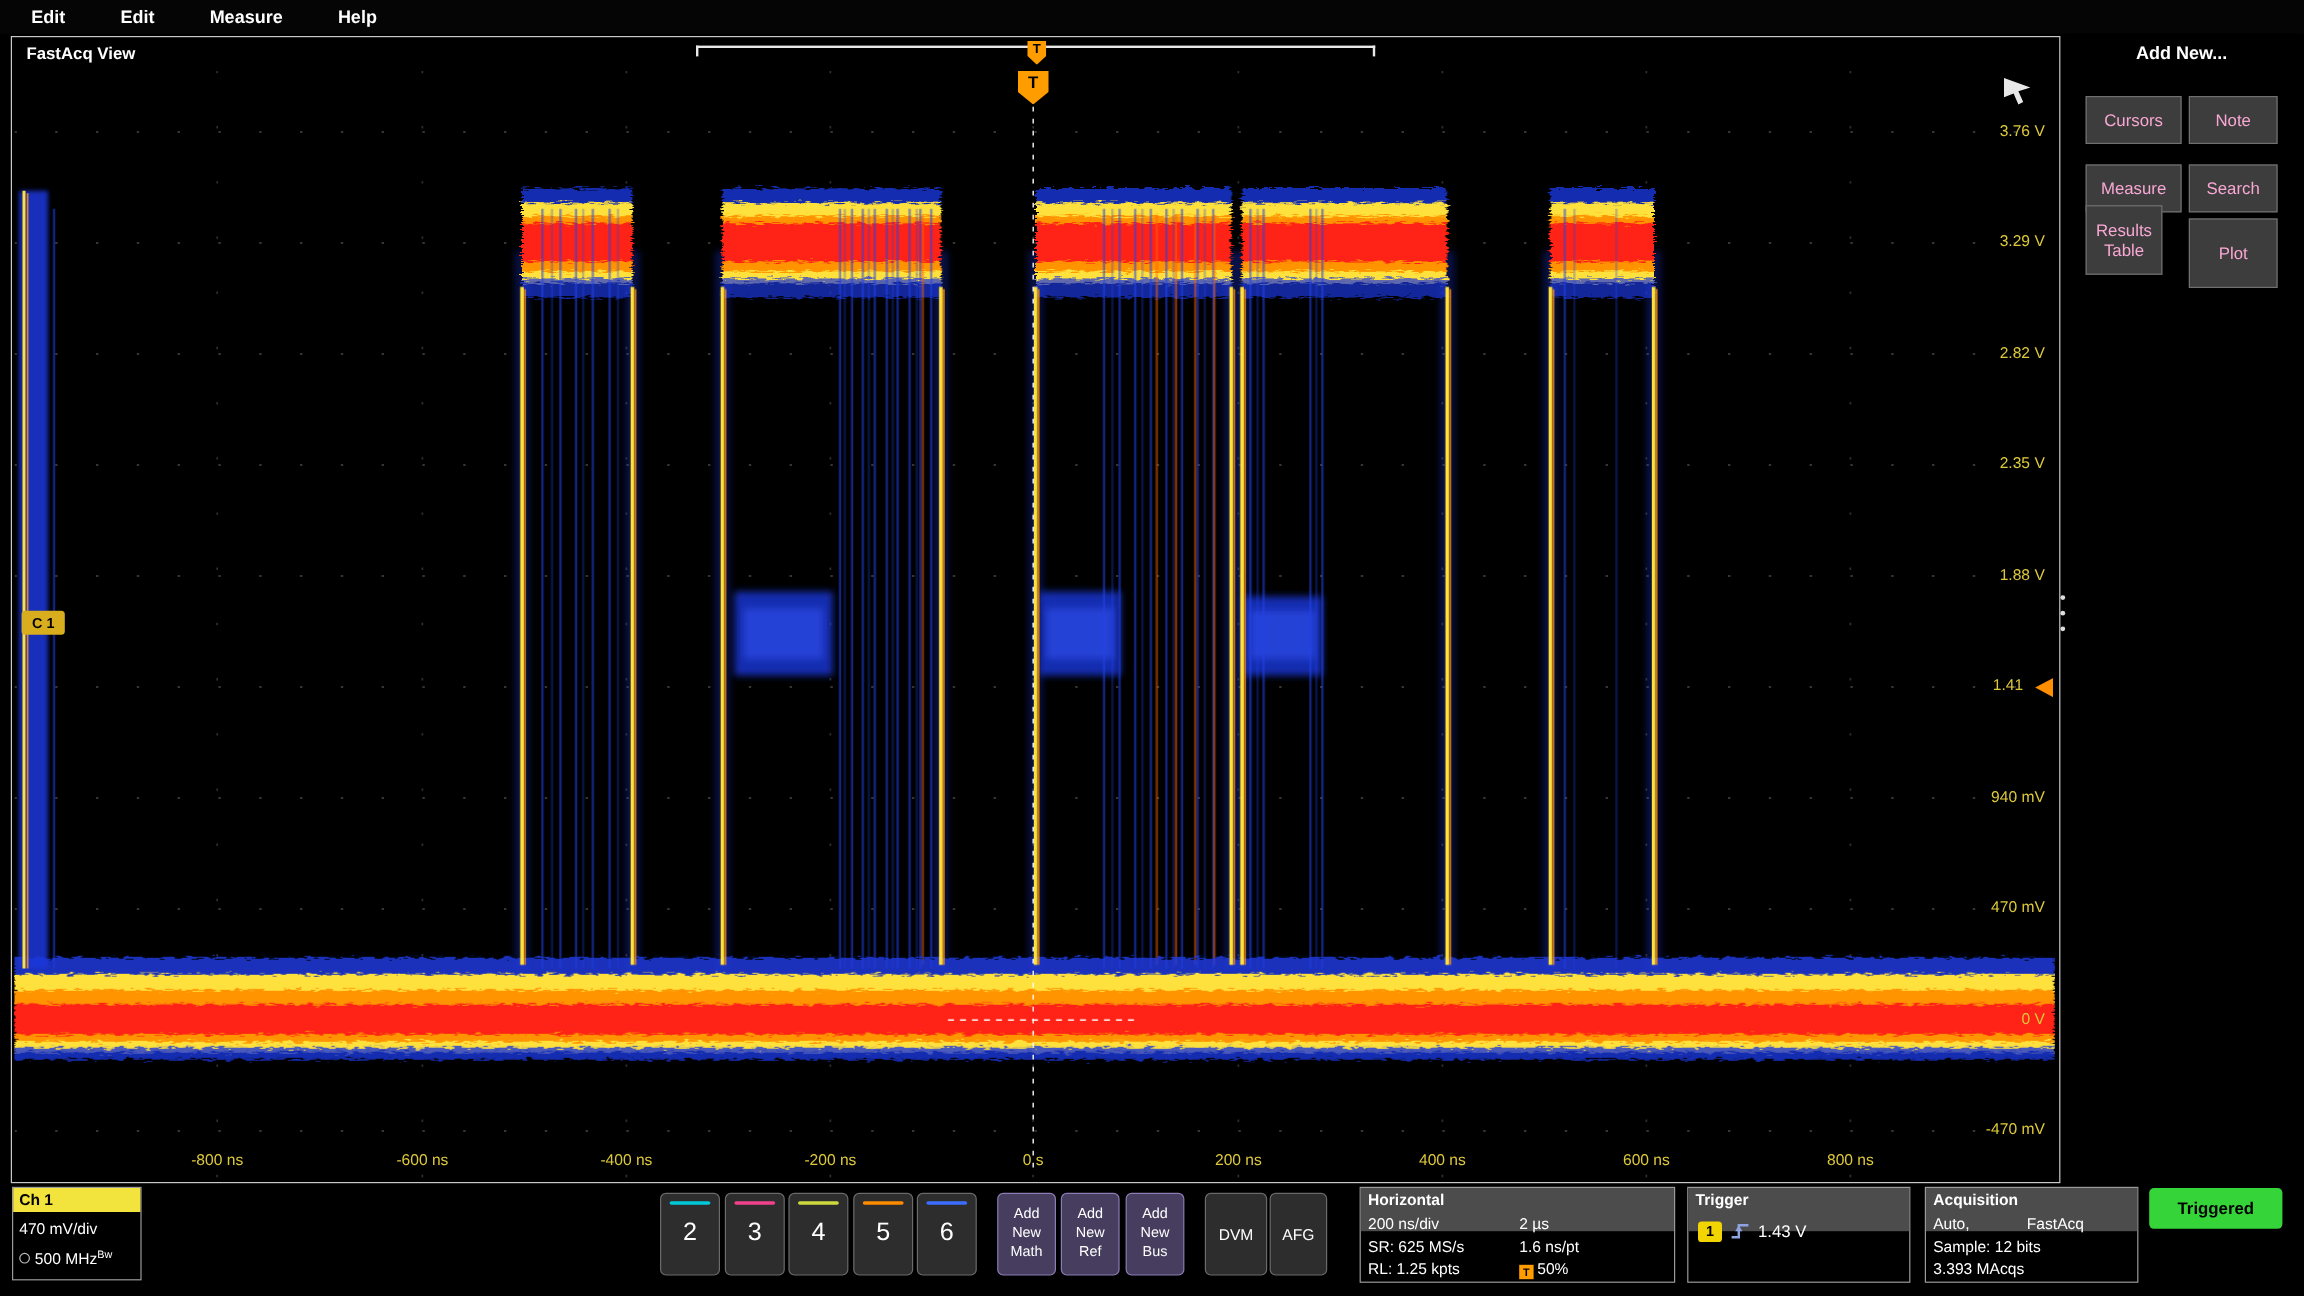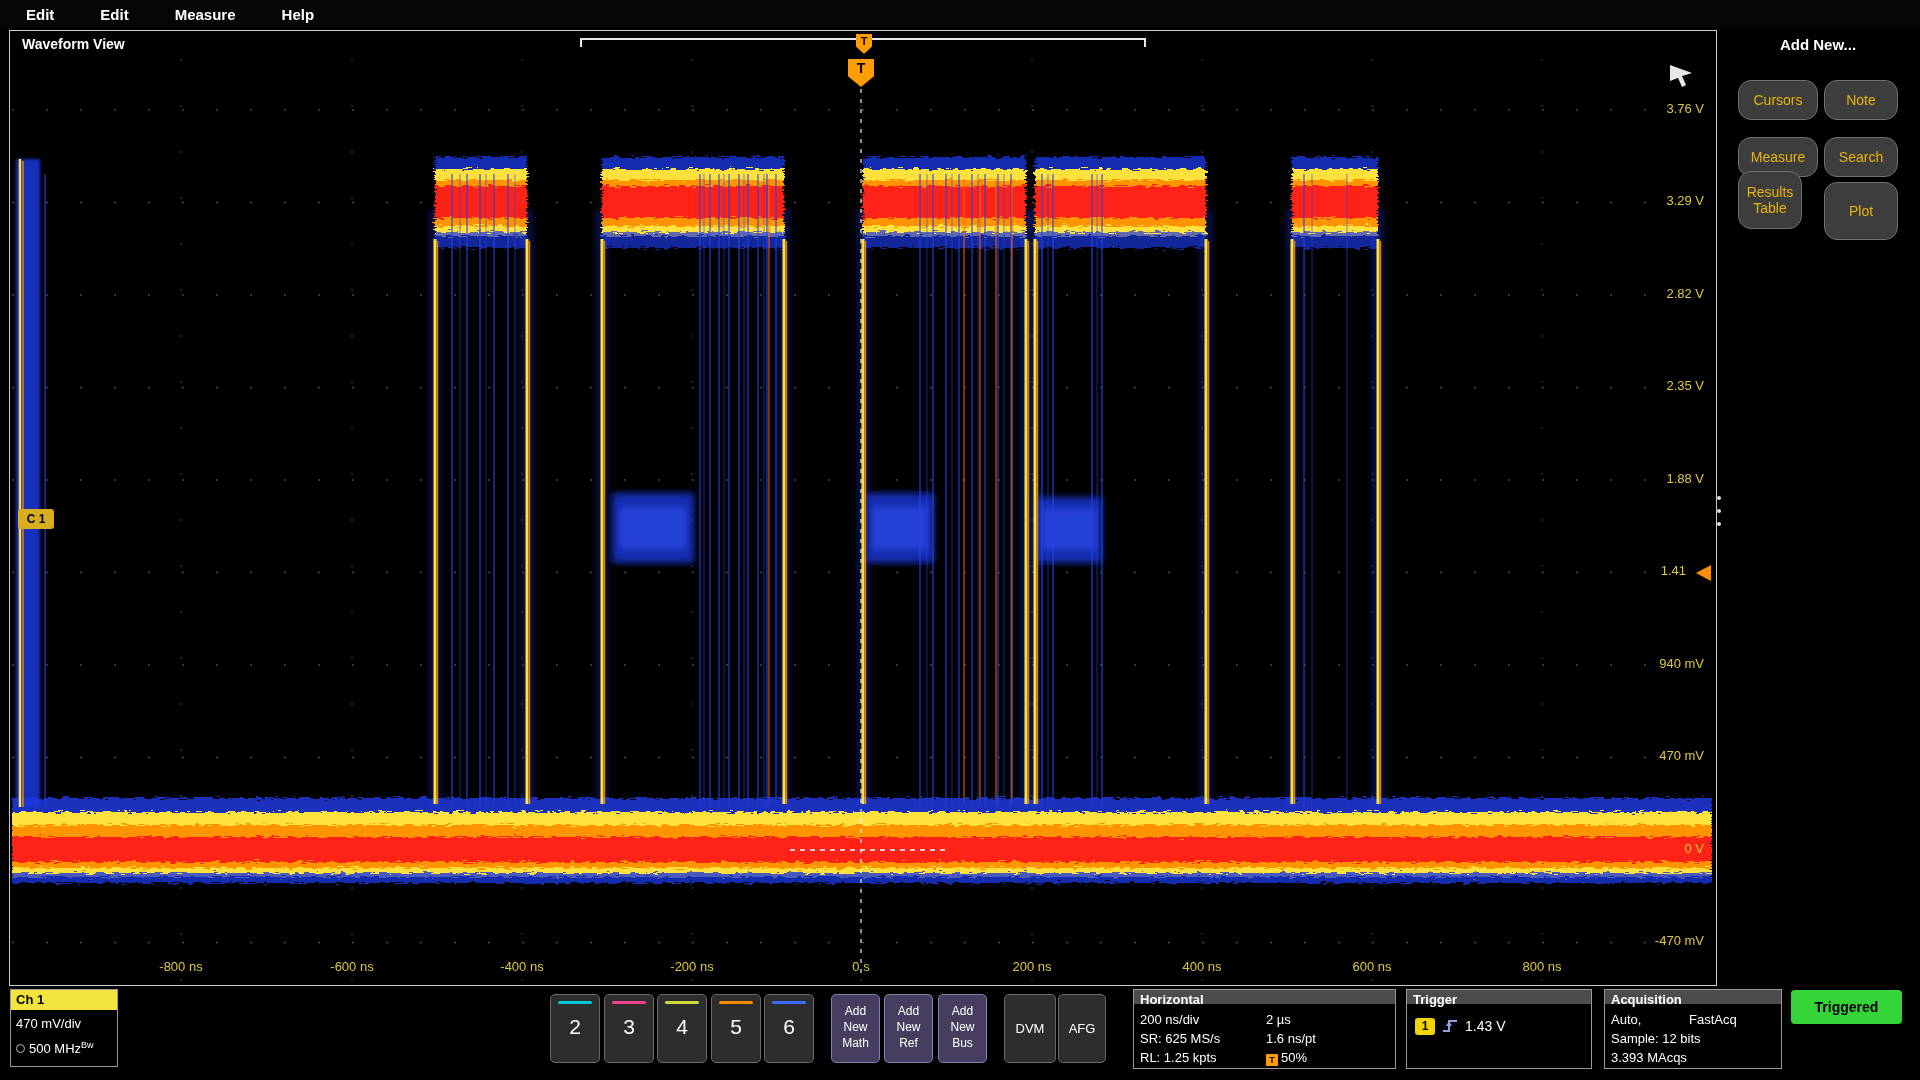--- a/index.html
+++ b/index.html
@@ -35,27 +35,27 @@
   .zoom-cursor { position:absolute; right:16px; top:4px; z-index:4; }
 
   
   .splitter { position:absolute; left:1716px; top:496px; width:6px; height:30px;
     display:flex; flex-direction:column; justify-content:space-between; align-items:center; }
   .splitter span { width:4px; height:4px; border-radius:50%; background:#ddd; }
 
   
   .sidebar { position:absolute; left:1722px; top:28px; width:192px; height:958px; background:#000; }
   .sb-title { position:absolute; top:8px; width:100%; text-align:center; font-size:15px; font-weight:bold; }
-  .sb-btn { position:absolute; background:#3d3d3d; border:1px solid #707070; border-radius:13px;
-    color:#eab308; font-size:14px; display:flex; align-items:center; justify-content:center;
+  .sb-btn { position:absolute; background:#3d3d3d; border:1px solid #707070; border-radius:0;
+    color:#f9a8d4; font-size:14px; display:flex; align-items:center; justify-content:center;
     text-align:center; line-height:1.15; cursor:default; }
 
   
   .bb-panel { position:absolute; border:1px solid #9a9a9a; background:#000; }
-  .bb-hdr { height:14px; background:#4c4c4c; font-size:13px; font-weight:bold; padding-left:6px;
+  .bb-hdr { height:36px; background:#4c4c4c; font-size:13px; font-weight:bold; padding-left:6px;
     line-height:19px; color:#fff; }
   .ch1-hdr { height:20px; background:#f2e43c; color:#000; font-weight:bold; font-size:13px;
     padding-left:5px; line-height:20px; }
   .row { position:absolute; font-size:13px; white-space:nowrap; }
   .bw-sup { font-size:9px; vertical-align:super; }
   .probe-icon { display:inline-block; width:9px; height:9px; border:1.5px solid #bbb;
     border-radius:50%; margin-right:4px; }
   .ch-btn { position:absolute; top:994px; width:50px; height:69px; background:#2d2d2d;
     border:1px solid #6a6a6a; border-radius:5px; }
   .ch-stripe { position:absolute; left:7px; right:7px; top:6px; height:3px; border-radius:2px; }
@@ -78,21 +78,21 @@
 <body>
 
 <div class="menubar">
   <span class="menu-item">Edit</span>
   <span class="menu-item">Edit</span>
   <span class="menu-item">Measure</span>
   <span class="menu-item">Help</span>
 </div>
 
 <div class="wave-panel">
-  <span class="wv-title">Waveform View</span>
+  <span class="wv-title">FastAcq View</span>
   <div class="bracket"></div>
   <div class="tbadge small" style="background: rgb(255, 157, 0);">T</div>
 
   <div class="plot">
     <svg width="1700" height="924" viewBox="0 0 1700 924">
       <defs>
         <filter id="fz1" x="-30%" y="-10%" width="160%" height="120%">
             <feGaussianBlur stdDeviation="1.6"></feGaussianBlur>
           </filter>
         <filter id="fz2" x="-40%" y="-40%" width="180%" height="180%">

